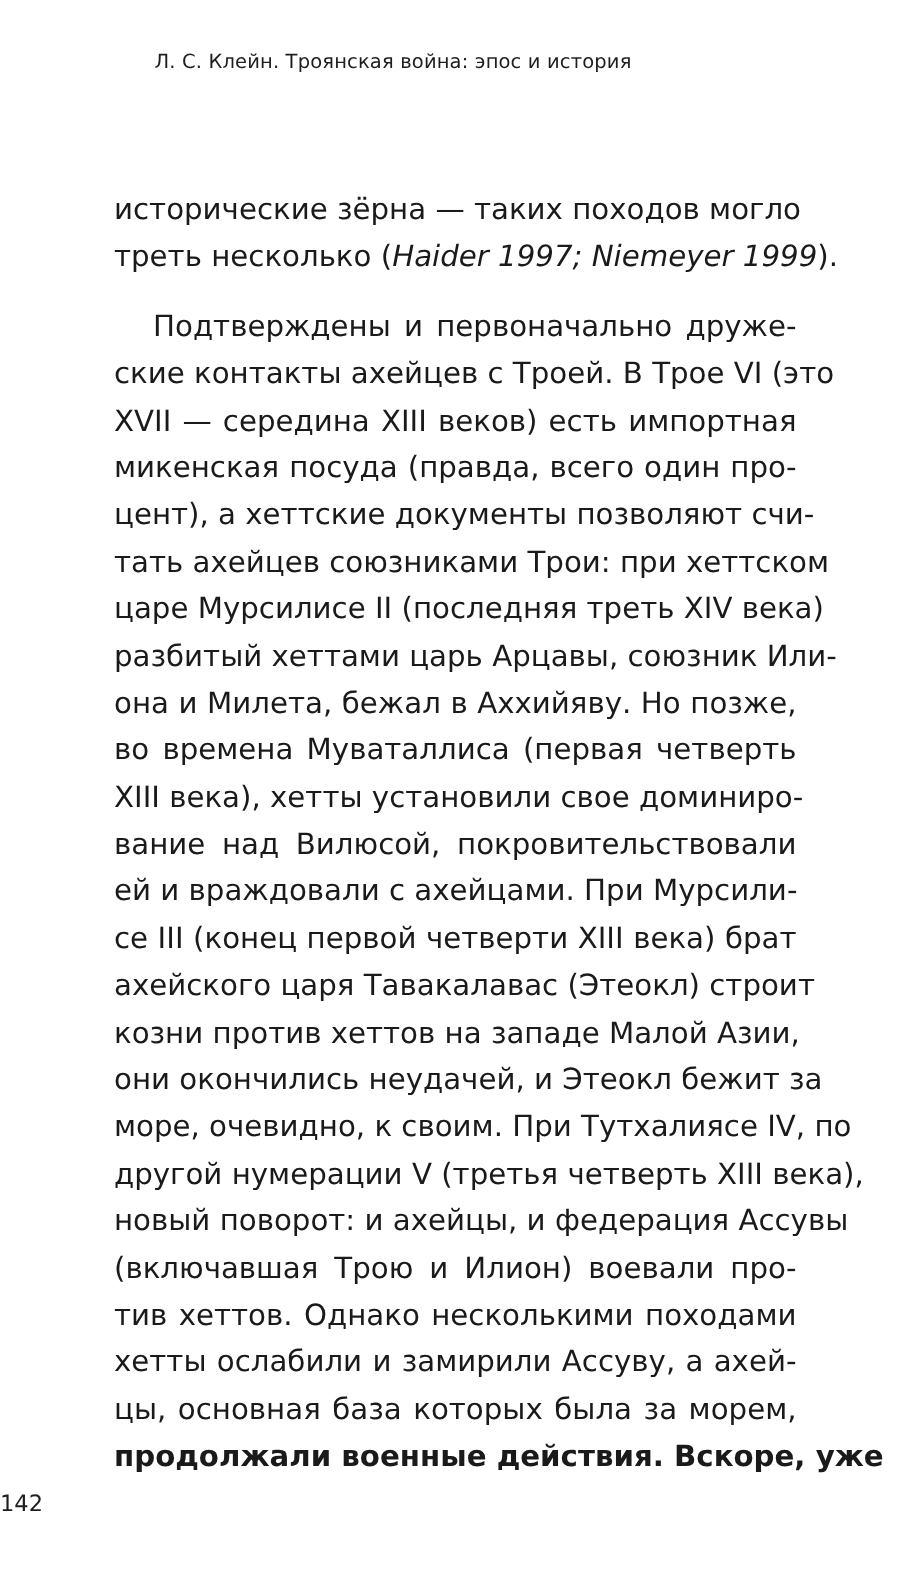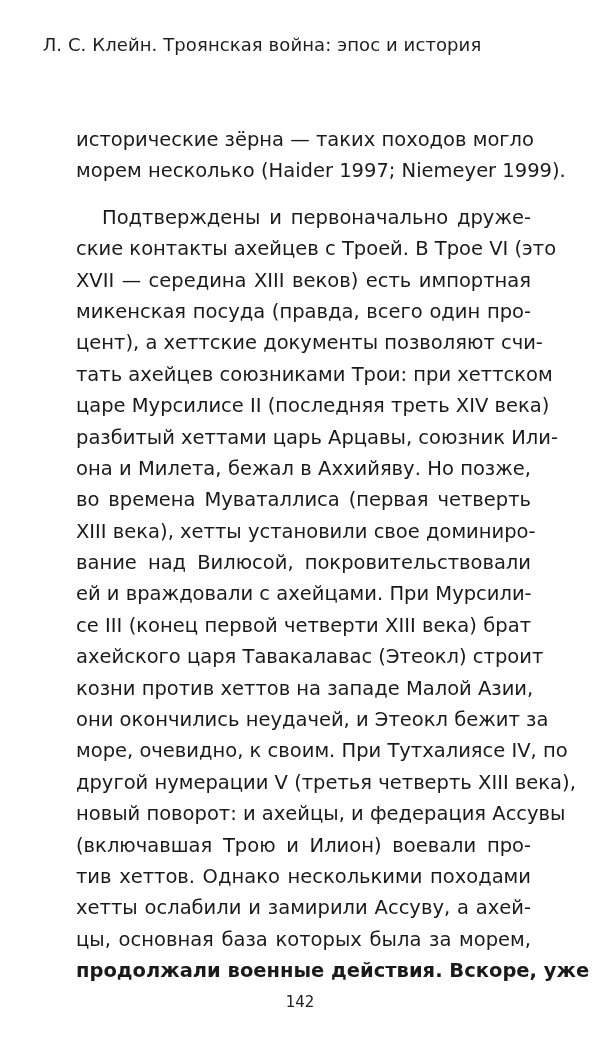--- a/index.html
+++ b/index.html
@@ -14,21 +14,21 @@
       overflow: hidden;
       color: #1a1a1a;
       font-family: "DejaVu Sans", sans-serif;
     }
     .running-head {
       position: absolute;
       top: 34px;
       left: 0;
       width: 524px;
       text-align: center;
-      font-size: 18px;
+      font-size: 13px;
       letter-spacing: 0.1px;
       color: #1e1e1e;
       font-family: "DejaVu Sans", sans-serif;
     }
     .text-block {
       position: absolute;
       top: 124px;
       left: 76px;
       width: 455px;
     }
@@ -44,39 +44,40 @@
     }
     .line.last {
       text-align-last: justify;
       font-weight: bold;
     }
     .line.indent {
       padding-left: 26px;
       margin-top: 15px;
     }
     .ital {
+      font-style: italic;
     }
     .page-number {
       position: absolute;
       top: 993px;
       left: 0;
       width: 600px;
-      text-align: center;
+      text-align: left;
       font-size: 15px;
       color: #1e1e1e;
     }
   </style>
 </head>
 <body>
 
 <div class="running-head">Л. С. Клейн. Троянская война: эпос и история</div>
 
 <div class="text-block">
   <span class="line">исторические зёрна — таких походов могло</span>
-  <span class="line"><span>морем несколько (</span><span class="ital">Haider 1997; Niemeyer 1999</span><span>).</span></span>
+  <span class="line"><span>треть несколько (</span><span class="ital">Haider 1997; Niemeyer 1999</span><span>).</span></span>
   <span class="line indent">Подтверждены и первоначально друже-</span>
   <span class="line">ские контакты ахейцев с Троей. В Трое VI (это</span>
   <span class="line">XVII — середина XIII веков) есть импортная</span>
   <span class="line">микенская посуда (правда, всего один про-</span>
   <span class="line">цент), а хеттские документы позволяют счи-</span>
   <span class="line">тать ахейцев союзниками Трои: при хеттском</span>
   <span class="line">царе Мурсилисе II (последняя треть XIV века)</span>
   <span class="line">разбитый хеттами царь Арцавы, союзник Или-</span>
   <span class="line">она и Милета, бежал в Аххийяву. Но позже,</span>
   <span class="line">во времена Муваталлиса (первая четверть</span>

